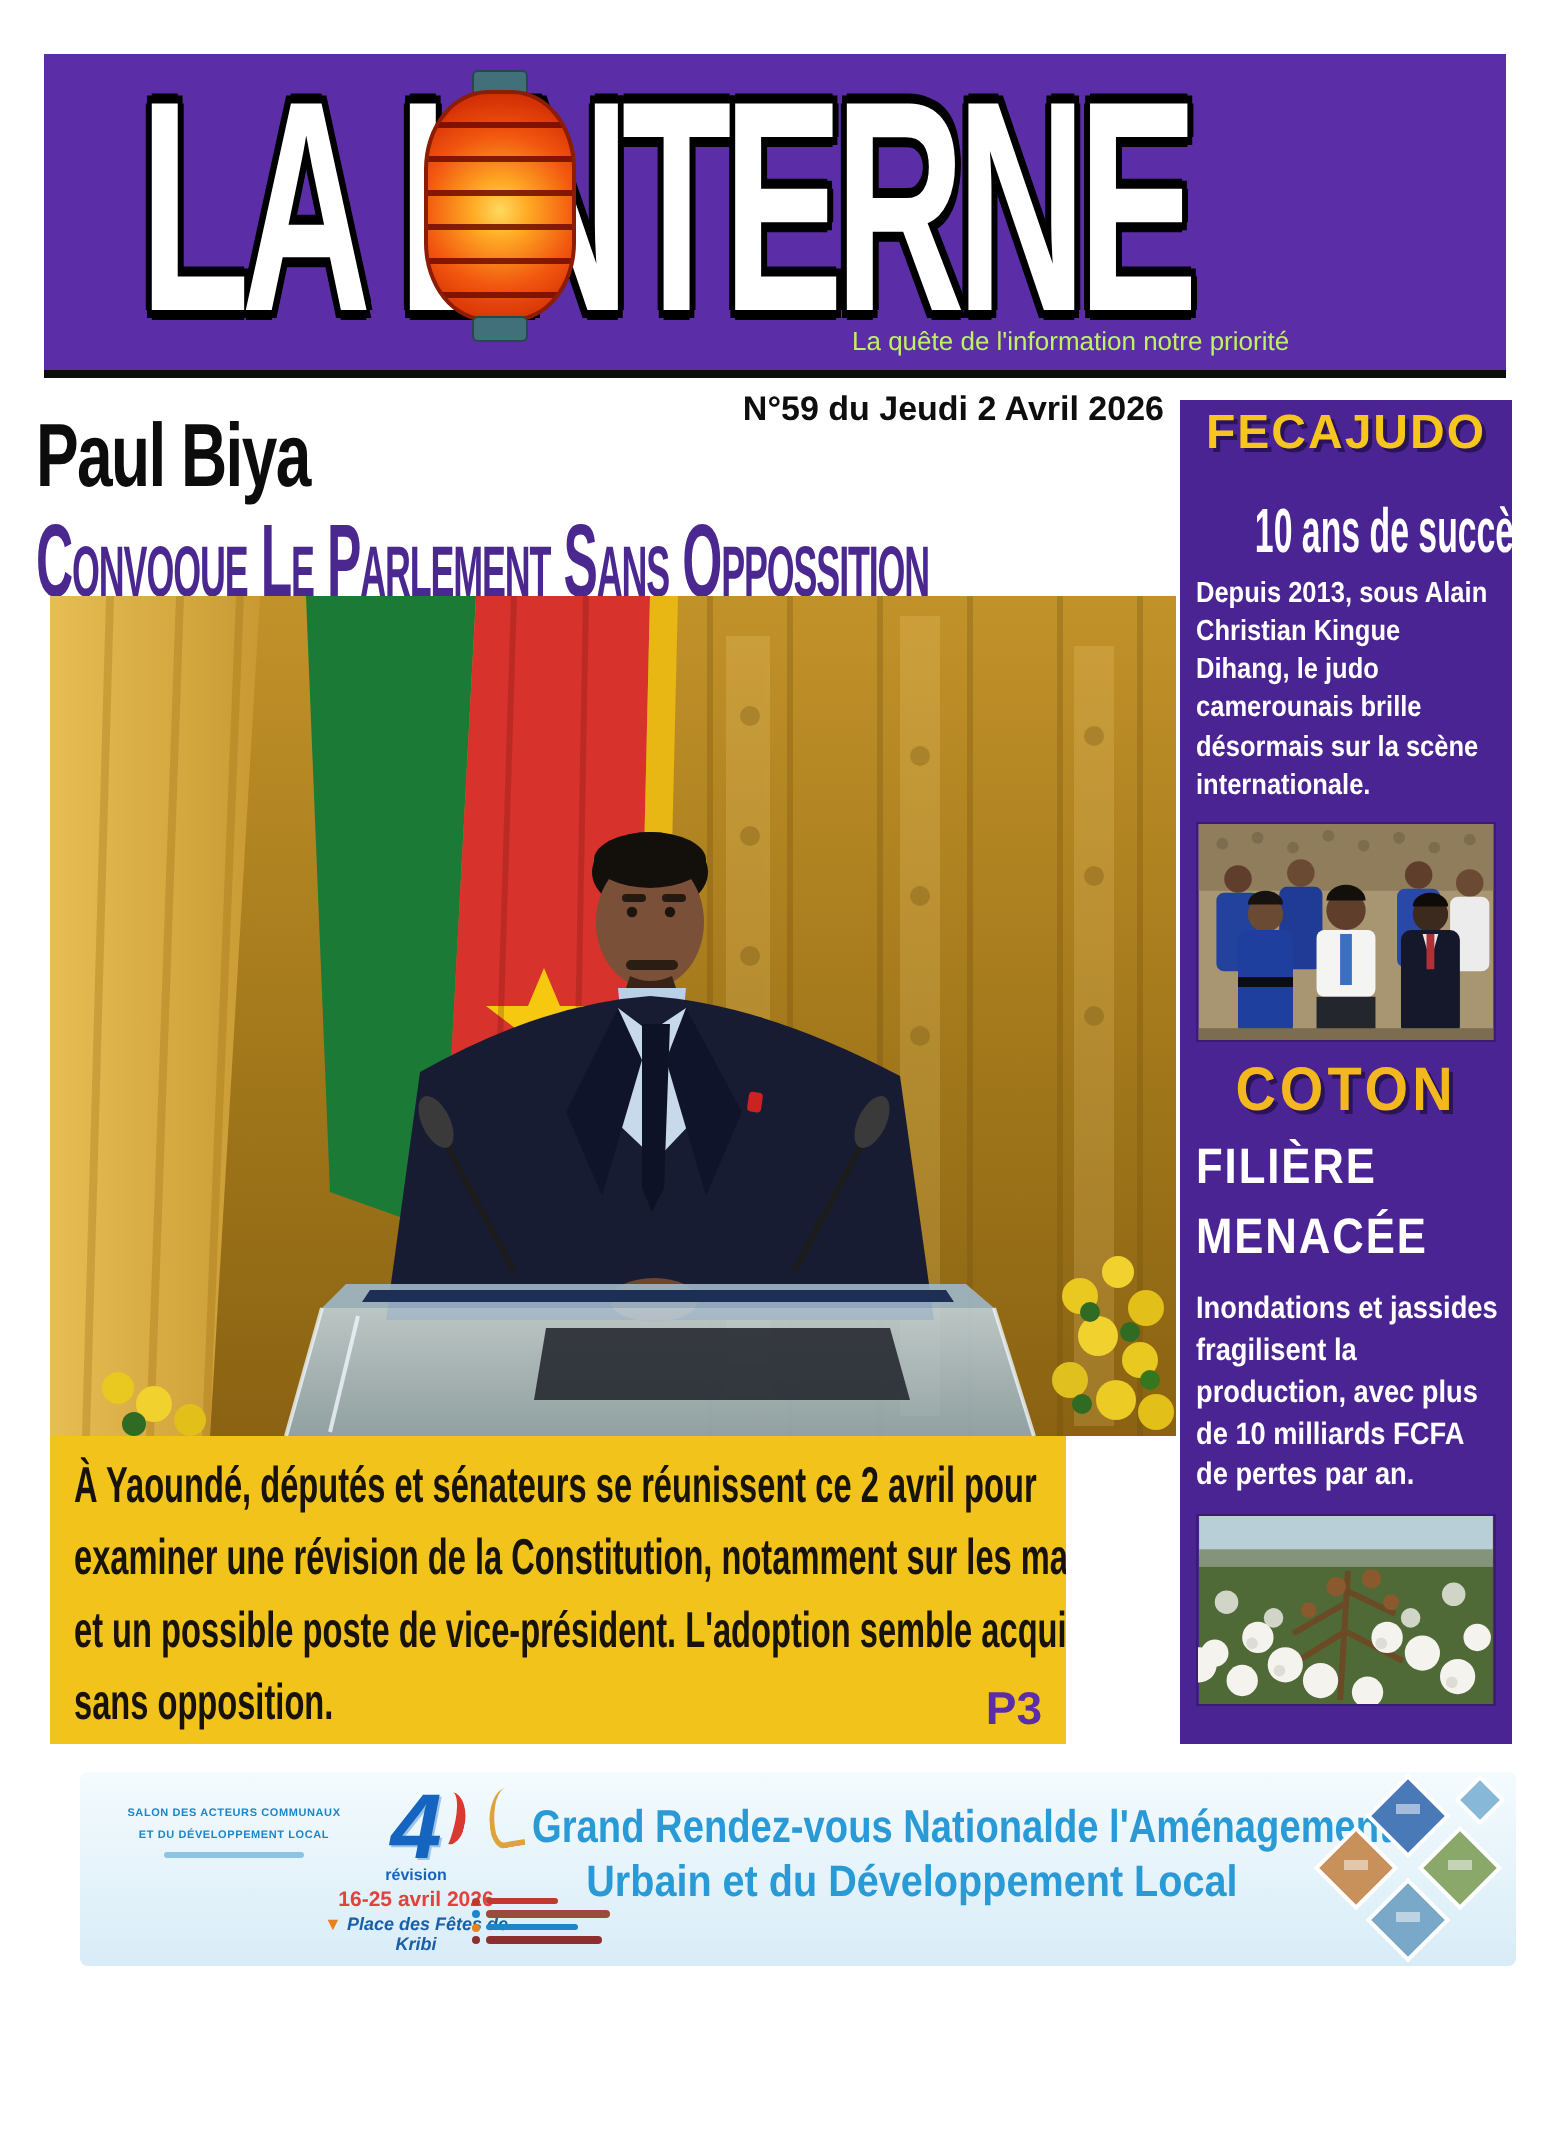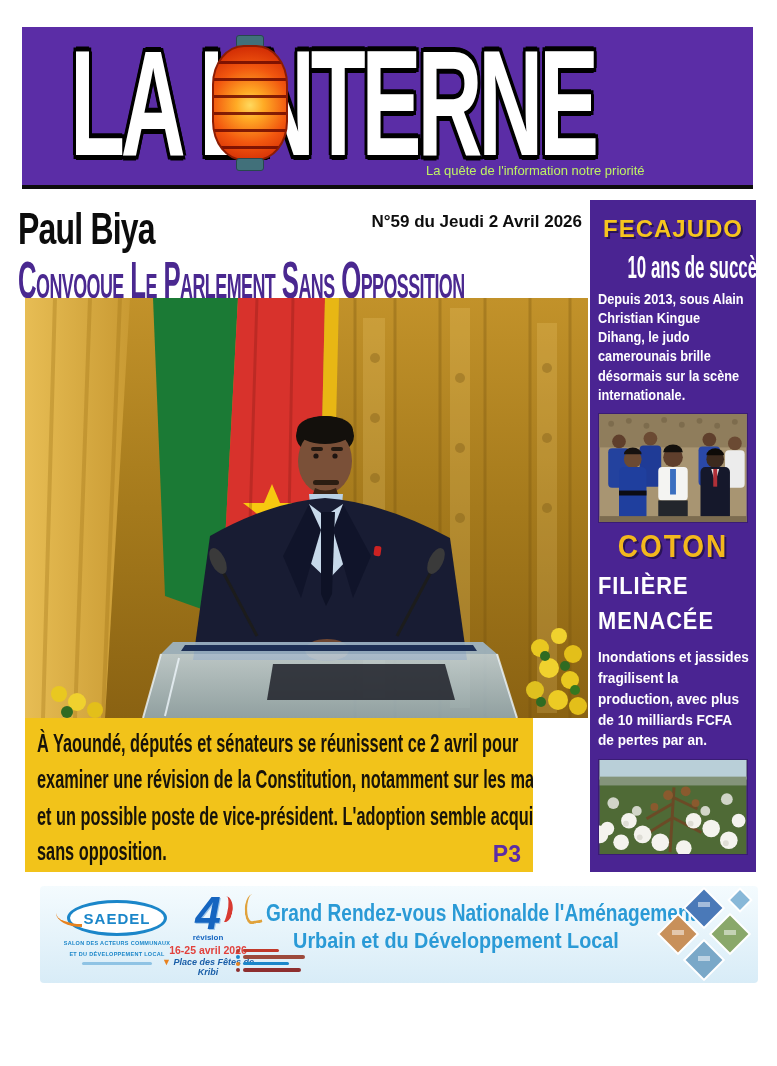--- a/index.html
+++ b/index.html
@@ -26,43 +26,43 @@
                   border-radius:42% / 34%;
                   background:
                     repeating-linear-gradient(to bottom, rgba(90,0,0,0) 0 14px, rgba(110,10,0,0.85) 14px 17px),
                     radial-gradient(circle at 50% 52%, #ffd95e 0%, #ffab25 20%, #f2570f 55%, #d63206 82%, #b52604 100%);
                   border:2px solid #8c1c03; }
 
   .tagline { position:absolute; left:404px; bottom:7px; color:#bef264; font-size:13px; }
 
   
   .issue-line { position:absolute; left:330px; top:195px; width:252px; text-align:right;
-                font-size:17px; font-weight:bold; color:#0e0e0e;margin-top:17px; }
+                font-size:17px; font-weight:bold; color:#0e0e0e; }
   .kicker { position:absolute; left:18px; top:204px; font-size:40px; font-weight:bold; color:#0c0c0c;
             transform:scale(0.80,1.12); transform-origin:left top; white-space:nowrap; letter-spacing:-1px; }
   .headline-main { position:absolute; left:18px; top:250px; font-size:46px; font-weight:bold; color:#4a2890;
                    font-variant:small-caps; transform:scale(0.56,1.12); transform-origin:left top;
                    white-space:nowrap; letter-spacing:-1px; }
 
   
   .photo-main { position:absolute; left:25px; top:298px; width:563px; height:420px; }
   .photo-main svg { display:block; }
 
   
   .lede-box { position:absolute; left:25px; top:718px; width:508px; height:154px;
               background:#f2c31a; padding:8px 0 0 12px; overflow:hidden; }
   .lede-text { width:800px; font-size:24px; font-weight:bold; color:#17130a; line-height:1.43;
                transform:scale(0.68,1.05); transform-origin:left top; }
   .page-ref { position:absolute; right:12px; bottom:4px; color:#5b2da6; font-size:23px; font-weight:bold; }
 
   
   .sidebar { position:absolute; left:590px; top:200px; width:166px; height:672px; background:#4a2492; }
-  .sb-fecajudo-title { margin-top:15px; text-align:center; color:#f6c51e; font-size:24px; font-weight:bold;
+  .sb-fecajudo-title { margin-top:3px; text-align:center; color:#f6c51e; font-size:24px; font-weight:bold;
                        letter-spacing:1px; text-shadow:2px 2px 0 #2a1357; }
-  .sb-sub1 { margin-top:6px; text-align:center; }
+  .sb-sub1 { margin-top:16px; text-align:center; }
   .sb-sub1 span { display:inline-block; color:#ffffff; font-size:26px; font-weight:bold; white-space:nowrap;
                   transform:scale(0.65,1.2); transform-origin:center top; }
   .sb-body { margin:10px 0 0 8px; width:172px; color:#ffffff; font-size:14.5px; font-weight:bold; line-height:1.32;
              transform:scale(0.88,1.0); transform-origin:left top; }
   .sb-photo { display:block; margin:8px auto 0 auto; border:1px solid #3a1c74; }
   .sb-coton-title { margin-top:8px; text-align:center; color:#f3b81d; font-size:28px; font-weight:bold;
                     letter-spacing:2px; transform:scaleY(1.1); text-shadow:2px 2px 0 #2a1357; }
   .sb-menace { margin:8px 0 0 8px; color:#ffffff; font-size:23px; font-weight:bold; letter-spacing:1px;
                transform:scale(0.95,1.08); transform-origin:left top; }
   .sb-body2 { margin:14px 0 0 8px; width:172px; color:#ffffff; font-size:15.5px; font-weight:bold; line-height:1.35;
@@ -355,24 +355,20 @@
         <circle cx="70" cy="36" r="5"></circle>
           <circle cx="88" cy="32" r="5"></circle>
           <circle cx="56" cy="48" r="4"></circle>
           <circle cx="98" cy="44" r="4"></circle>
       </g>
     </svg>
   </div>
 
   <div class="banner">
     <div class="saedel">
-      <div class="saedel-oval">
-        <span class="saedel-swoosh"></span>
-        <span>SAEDEL</span>
-      </div>
       <div class="saedel-sub">Salon des Acteurs Communaux</div>
       <div class="saedel-sub">et du Développement Local</div>
       <div class="saedel-bar"></div>
     </div>
 
     <div class="edition">
       <div>
         <span class="edition-num"><span>4</span><i></i></span>
       </div>
       <div class="edition-label">révision</div>

